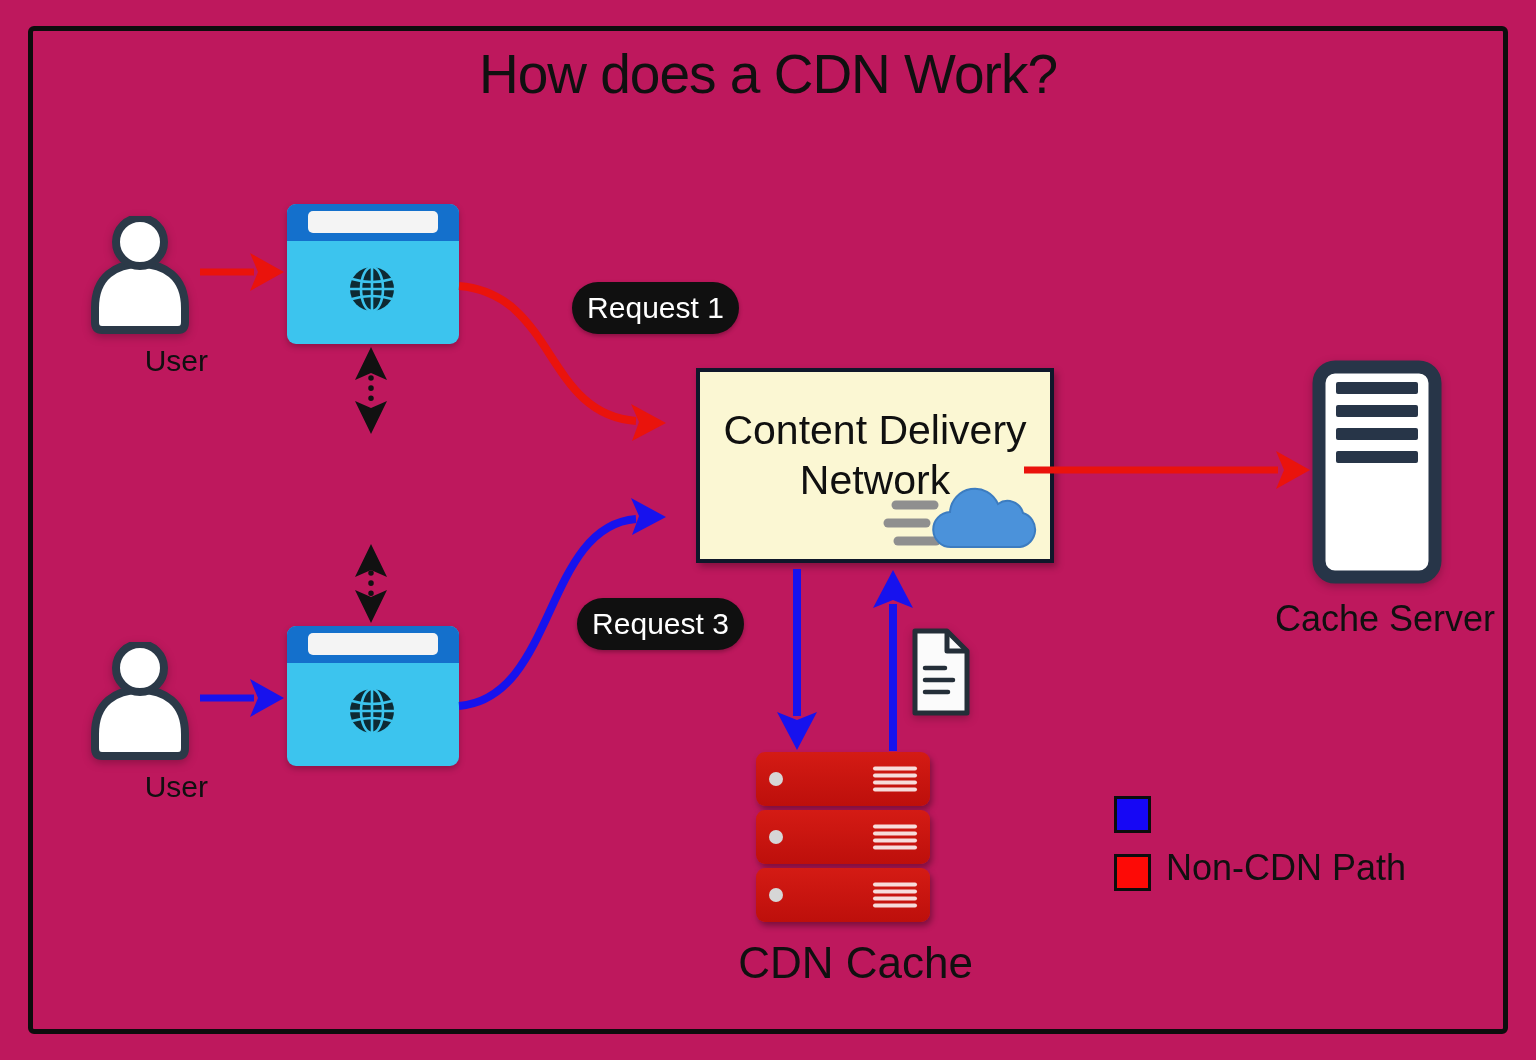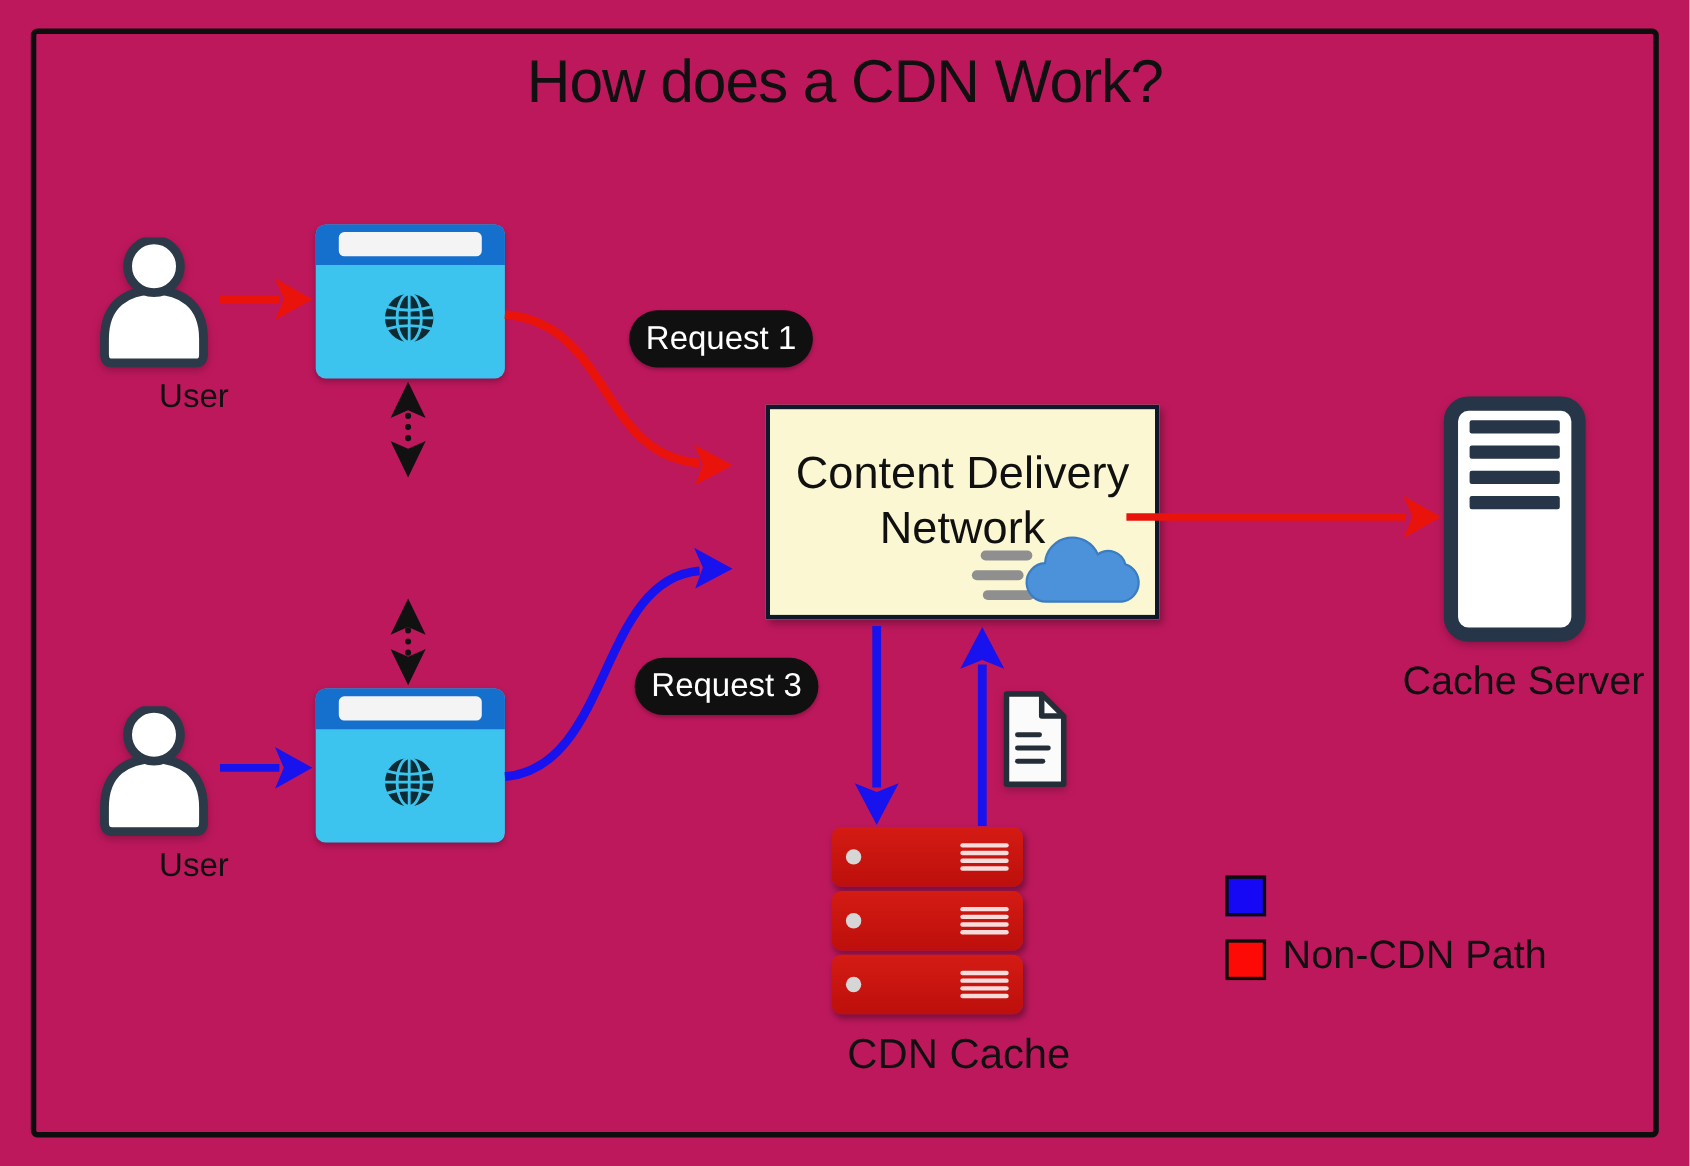--- a/index.html
+++ b/index.html
@@ -183,21 +183,21 @@
   </div>
   <div class="cache-bar" style="top:868px;">
     <div class="cache-dot"></div>
     <div class="cache-lines">
       <div class="cache-line"></div>
         <div class="cache-line"></div>
         <div class="cache-line"></div>
         <div class="cache-line"></div>
     </div>
   </div>
-  <div class="label" style="left:713px;top:938px;width:260px;font-size:38px;">CDN Cache</div>
+  <div class="label" style="left:713px;top:938px;width:260px;font-size:44px;">CDN Cache</div>
 
   <svg class="node icon-shadow" style="left:907px;top:626px;" width="66" height="92" viewBox="0 0 66 92">
     <path d="M8,5 H40 L60,25 V87 H8 Z" fill="#fbfbfb" stroke="#242e38" stroke-width="5" stroke-linejoin="round"></path>
     <path d="M40,5 V25 H60" fill="none" stroke="#242e38" stroke-width="5" stroke-linejoin="round"></path>
     <g stroke="#242e38" stroke-width="4.5" stroke-linecap="round">
       <line x1="18" y1="42" x2="38" y2="42"></line>
       <line x1="18" y1="54" x2="46" y2="54"></line>
       <line x1="18" y1="66" x2="41" y2="66"></line>
     </g>
   </svg>

